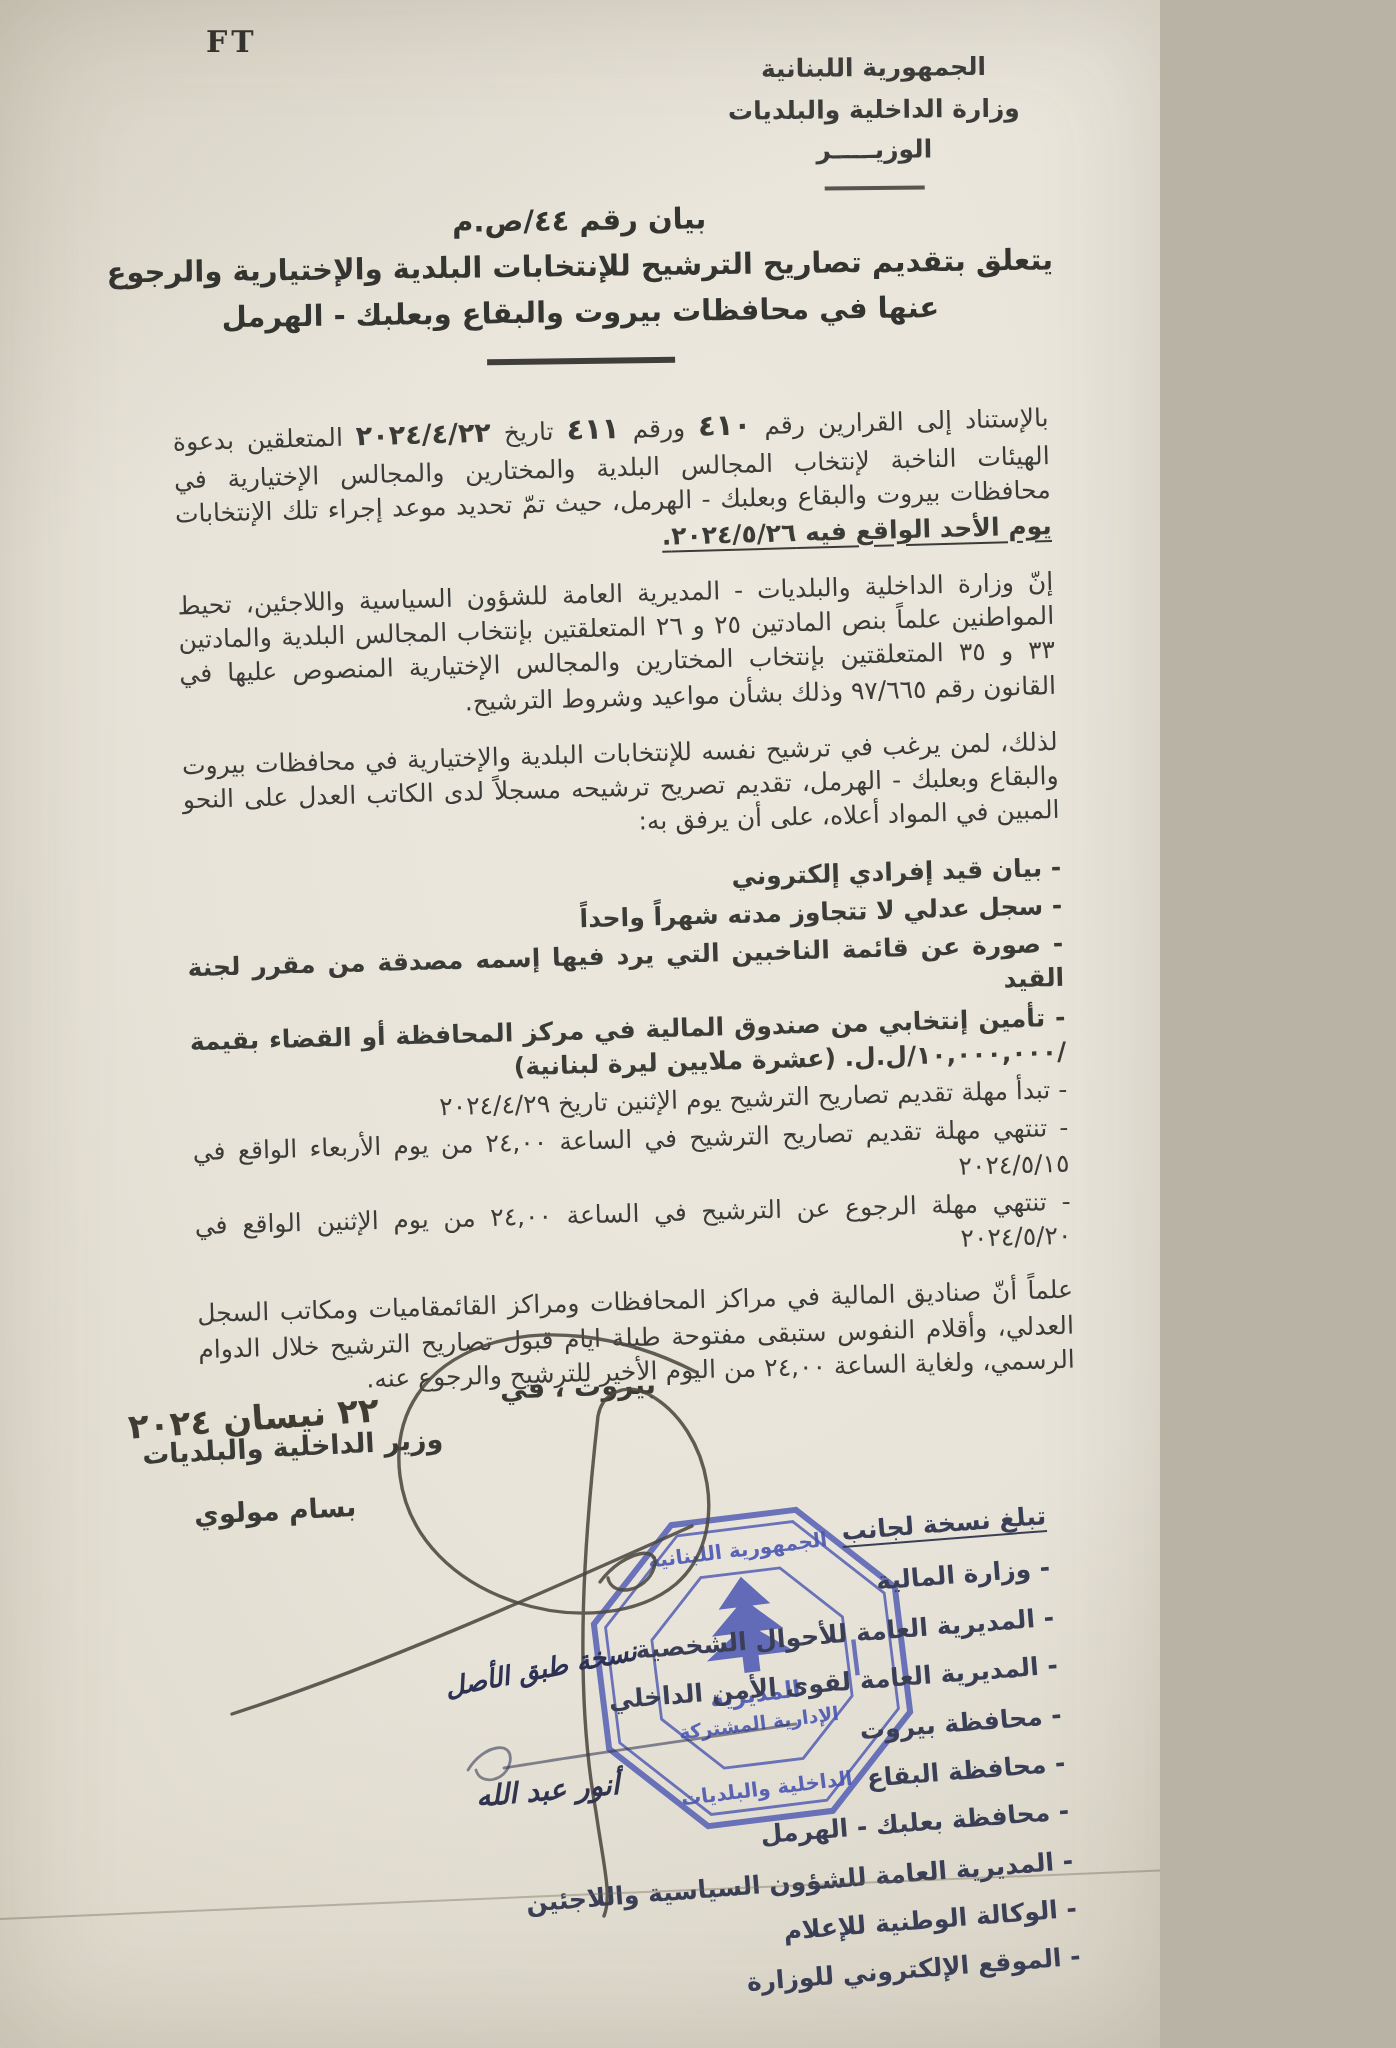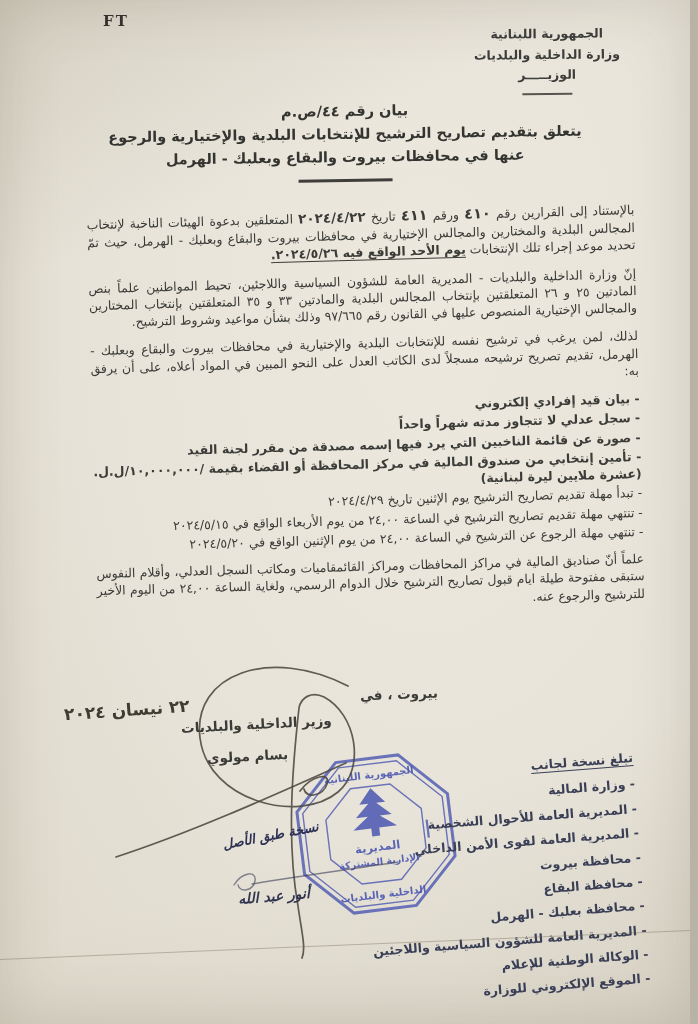--- a/index.html
+++ b/index.html
@@ -2,21 +2,21 @@
 <html lang="ar"><head>
 <meta charset="utf-8">
 <style>
   html,body{margin:0;padding:0;}
   body{
     width:698px;height:1024px;overflow:hidden;
     font-family:"DejaVu Sans",sans-serif;
     background:#b9b3a6;
   }
   .page{
-    position:relative;width:690px;height:1024px;overflow:hidden;
+    position:relative;width:580px;height:1024px;overflow:hidden;
     background:
       linear-gradient(155deg, rgba(150,140,118,.20) 0%, rgba(150,140,118,0) 22%),
       linear-gradient(340deg, rgba(150,140,118,.14) 0%, rgba(150,140,118,0) 25%),
       radial-gradient(ellipse at 62% 30%, #ece8de 0%, #e7e3d8 55%, #ddd8ca 100%);
     box-shadow:inset 0 0 60px rgba(90,80,60,.18);
     color:#3a3a38;
   }
   .fold-line{
     position:absolute;top:944px;left:-12px;width:740px;height:1px;
     background:rgba(110,100,82,.38);transform:rotate(-2.4deg);

